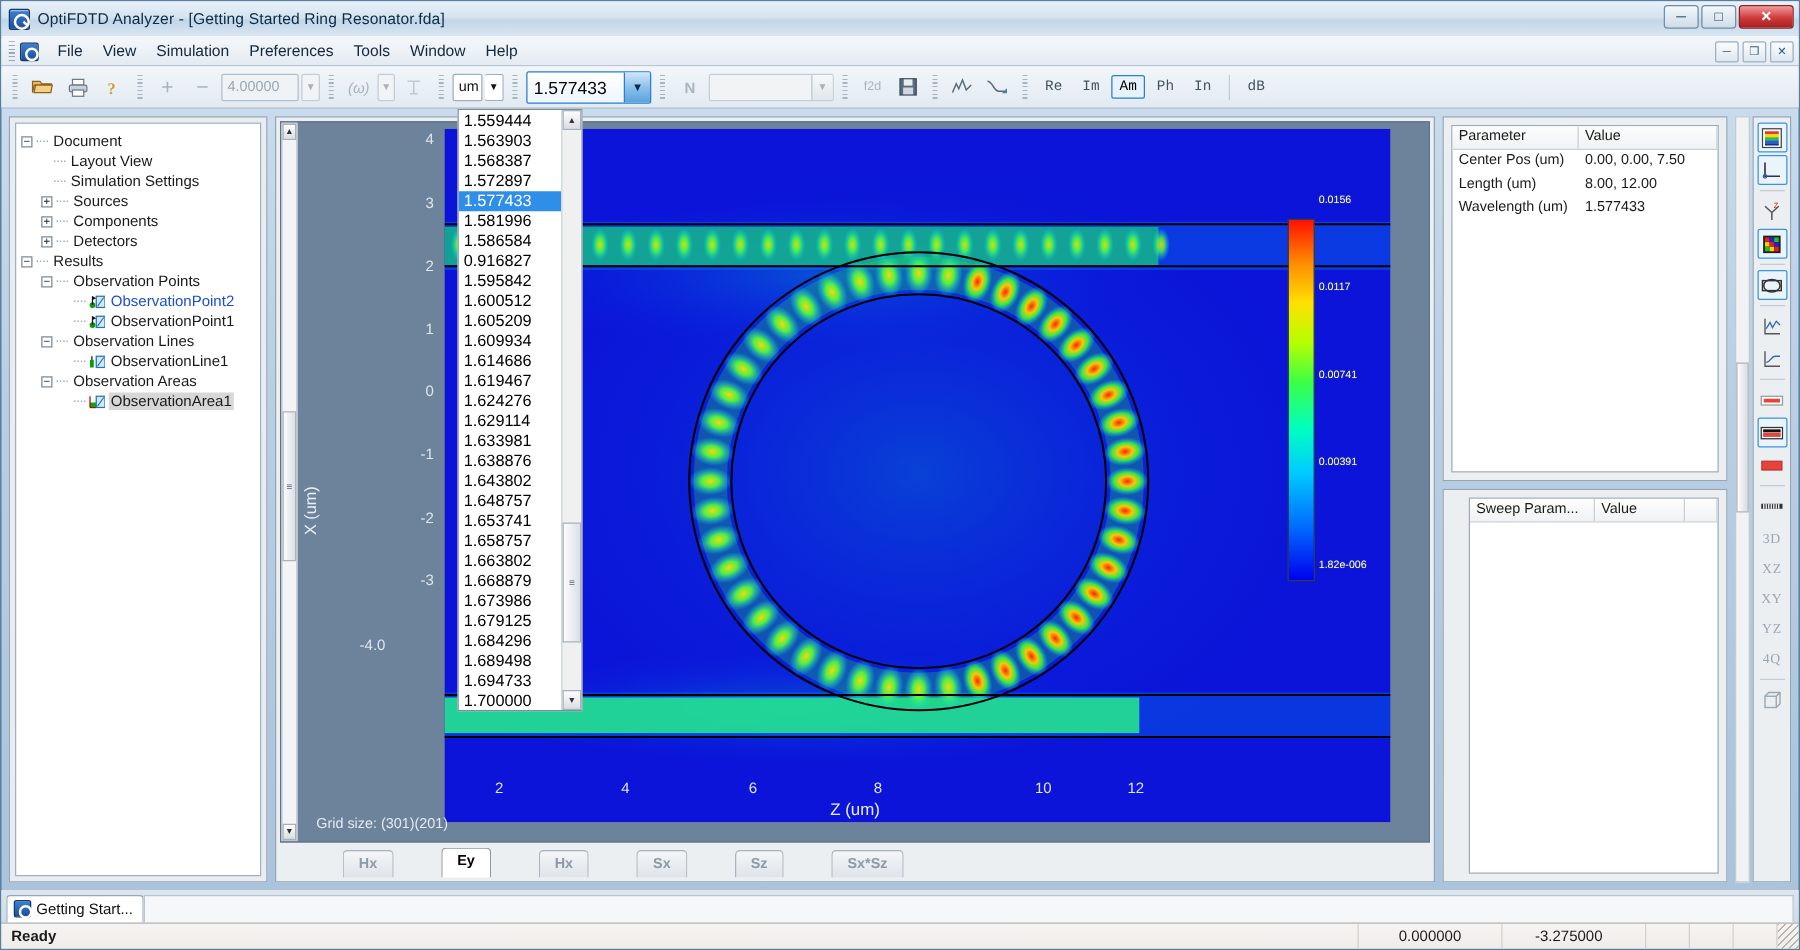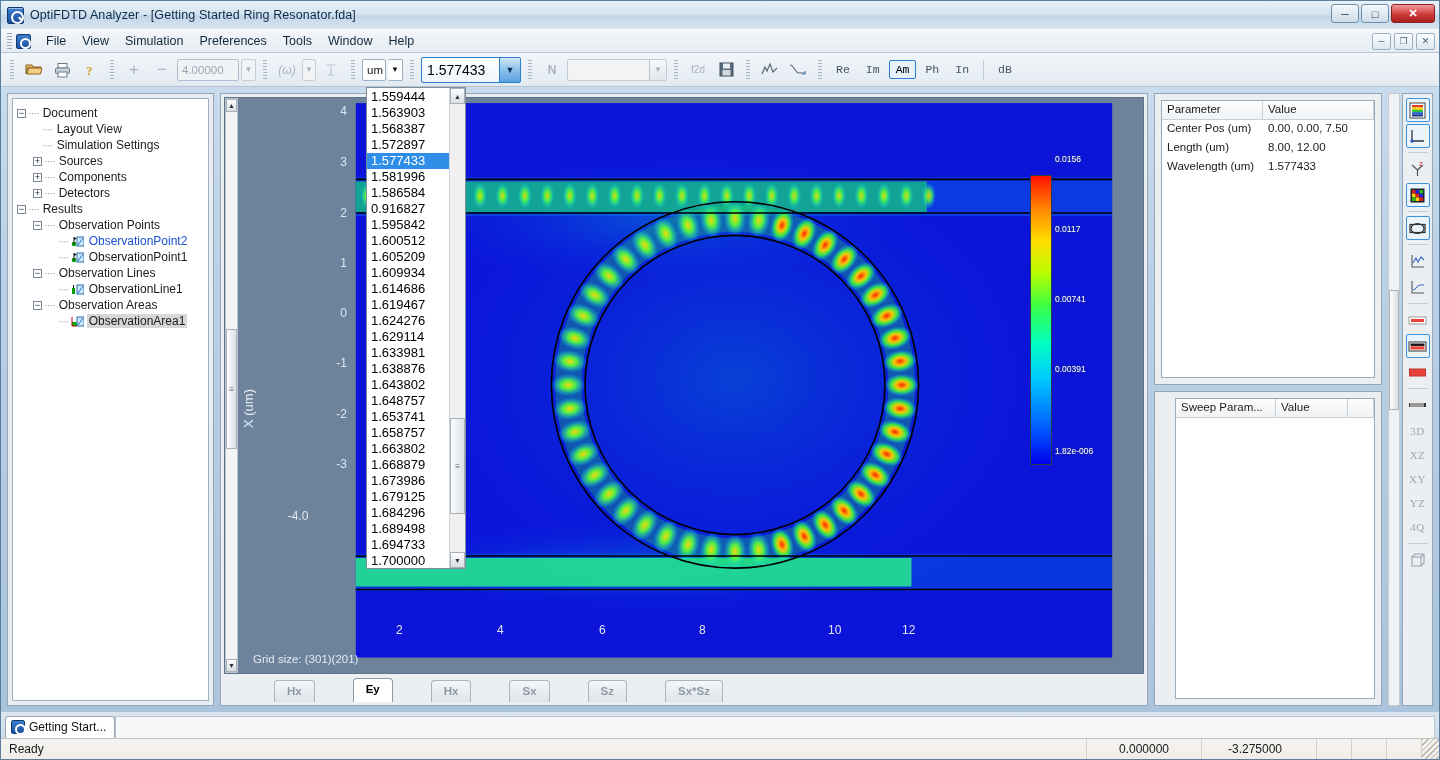--- a/index.html
+++ b/index.html
@@ -184,21 +184,21 @@
   .doctab .dicon{ width:14px;height:14px;border-radius:2px;
     background:linear-gradient(180deg,#3f7fd0,#1a4f9c); border:1px solid #10396f; position:relative;}
   .doctab .dicon::after{content:"";position:absolute;left:2.5px;top:2.5px;width:7px;height:7px;
     border:2px solid #fff;border-radius:50%;}
   .tabfill{ flex:1; height:22px; background:#f5f7f9; border:1px solid #b9c5d0; border-bottom:none;}
   .statusbar{
     height:21px; flex:0 0 21px; display:flex; align-items:center;
     background:linear-gradient(180deg,#f6f4f2,#efece9);
     border-top:1px solid #c9c2bb; font-size:12px; color:#1a1a1a;
   }
-  .sb-msg{ flex:1; padding-left:8px;}
+  .sb-msg{ flex:1; padding-left:8px;font-weight:bold;}
   .sb-cell{ width:115px; text-align:center; border-left:1px solid #d5cfc9; height:100%;
     display:flex;align-items:center;justify-content:center;}
   .sb-cell.l{ justify-content:flex-start; padding-left:26px;}
   .sb-small{ width:35px; border-left:1px solid #d5cfc9; height:100%;}
   .grip-dots{ width:18px; height:100%; border-left:1px solid #d5cfc9;
      background-image: repeating-linear-gradient(135deg,#b9b3ad 0 1px, transparent 1px 4px);}
   
   .dropdown{
     position:absolute; left:365px; top:86px; width:100px; height:482px;
     background:#fff; border:1px solid #7e8d9a; z-index:50; display:flex;
@@ -601,20 +601,21 @@
           </div>
 
         <div id="xticks">
             <div class="tick" style="left: 171px; bottom: 36px;">2</div>
             <div class="tick" style="left: 272px; bottom: 36px;">4</div>
             <div class="tick" style="left: 374px; bottom: 36px;">6</div>
             <div class="tick" style="left: 474px; bottom: 36px;">8</div>
             <div class="tick" style="left: 603px; bottom: 36px;">10</div>
             <div class="tick" style="left: 677px; bottom: 36px;">12</div>
           </div>
+        <div style="position:absolute; left:0; right:0; bottom:18px; text-align:center; color:#e8eef4; font-size:13.5px;">Z (um)</div>
 
         <div style="position:absolute; left:805px; top:77px; width:22px; height:290px;
                     background:linear-gradient(0deg,#0000ee,#0066ff 14%,#00ccff 30%,#00ffc0 42%,#3cff44 55%,#b6ff00 66%,#ffe000 77%,#ff8c00 88%,#ff1000 100%);
                     border:1px solid #2b3c4c;"></div>
         <div id="cbarlabels">
             <div class="cbar-lbl" style="left: 830px; top: 56px;">0.0156</div>
             <div class="cbar-lbl" style="left: 830px; top: 126px;">0.0117</div>
             <div class="cbar-lbl" style="left: 830px; top: 196px;">0.00741</div>
             <div class="cbar-lbl" style="left: 830px; top: 266px;">0.00391</div>
             <div class="cbar-lbl" style="left: 830px; top: 348px;">1.82e-006</div>

